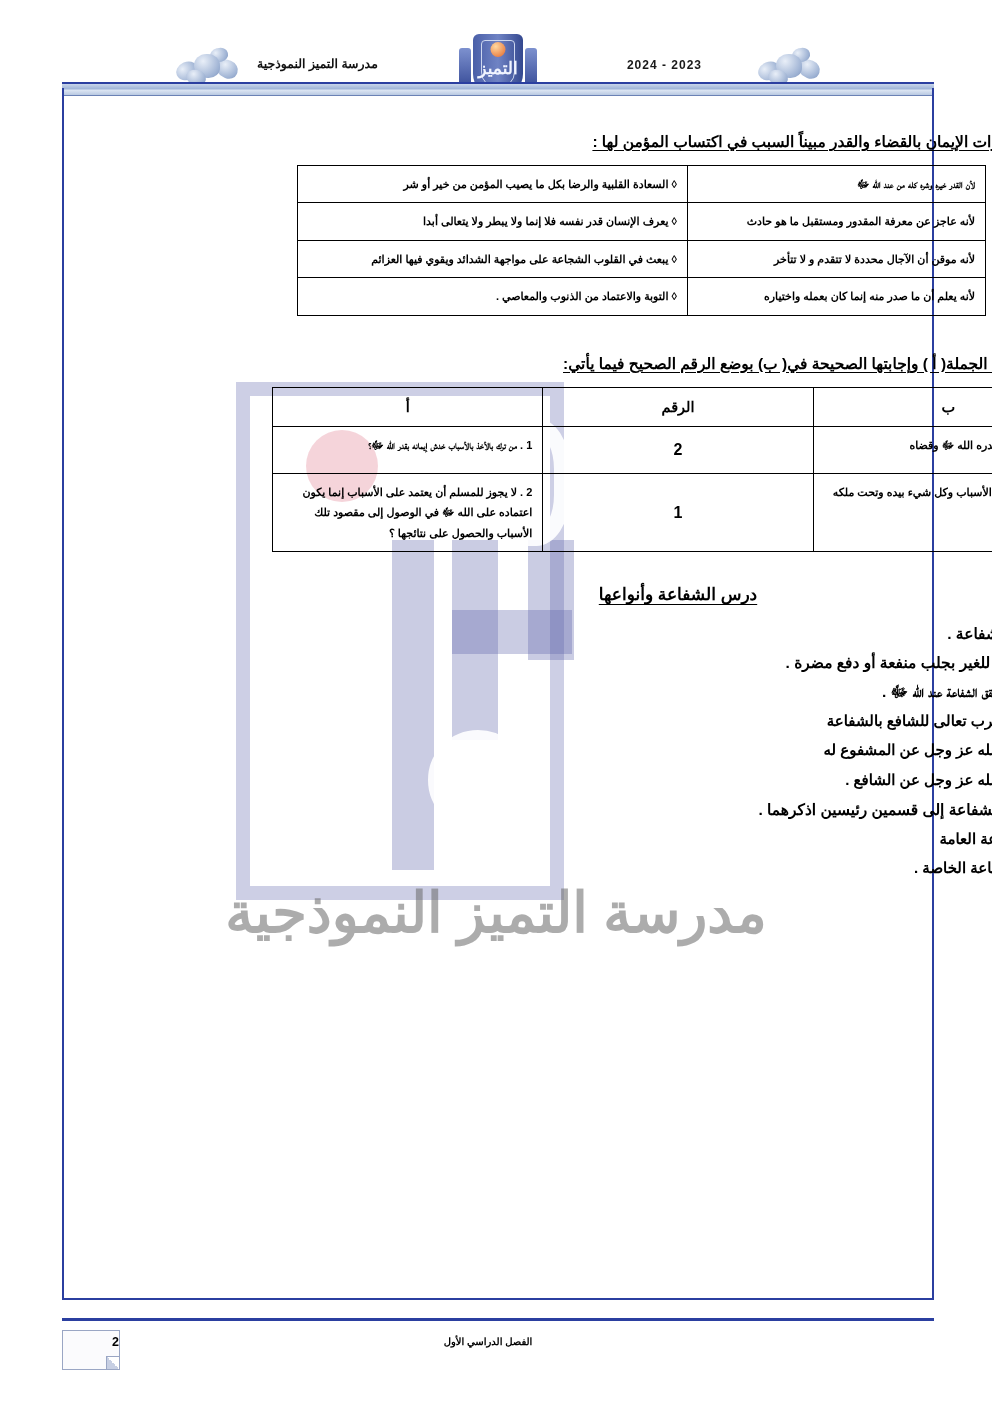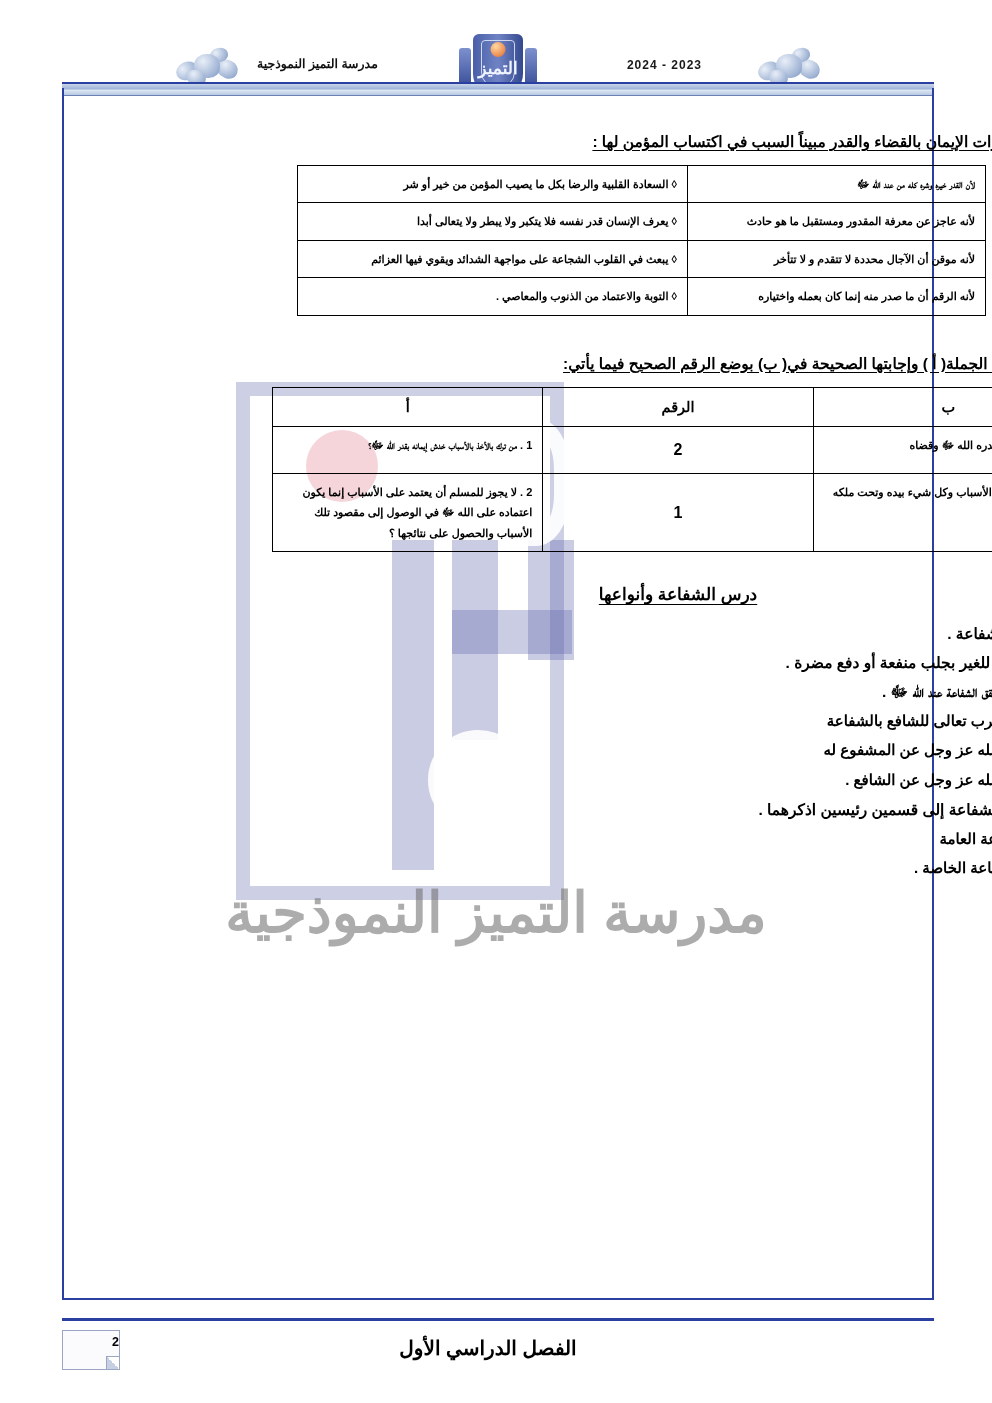--- a/index.html
+++ b/index.html
@@ -261,21 +261,21 @@
     top: 1318px;
     width: 872px;
     height: 0;
     border-top: 3px solid #2b3fa0;
   }
   .footer-text {
     position: absolute;
     left: 0; right: 16px;
     top: 1336px;
     text-align: center;
-    font-size: 20px;
+    font-size: 10px;
     font-weight: bold;
   }
   .page-num {
     position: absolute;
     left: 62px;
     top: 1330px;
     width: 58px;
     height: 40px;
     border: 1px solid #9aa6c4;
     background: #fbfbfd;
@@ -351,28 +351,28 @@
     </div>
 
     <table class="grid t4">
       <tbody>
         <tr>
           <td class="reason">لأن القدر خيره وشره كله من عند الله ﷻ</td>
           <td class="fruit">◊  السعادة القلبية والرضا بكل ما يصيب المؤمن من خير أو شر</td>
         </tr>
         <tr>
           <td class="reason">لأنه عاجز عن معرفة المقدور ومستقبل ما هو حادث</td>
-          <td class="fruit">◊  يعرف الإنسان قدر نفسه فلا يتكبر ولا يبطر ولا يتعالى أبدا</td>
+          <td class="fruit">◊  يعرف الإنسان قدر نفسه فلا إنما ولا يبطر ولا يتعالى أبدا</td>
         </tr>
         <tr>
           <td class="reason">لأنه موقن أن الآجال محددة لا تتقدم و لا تتأخر</td>
           <td class="fruit">◊  يبعث في القلوب الشجاعة على مواجهة الشدائد ويقوي فيها العزائم</td>
         </tr>
         <tr>
-          <td class="reason">لأنه الرقم أن ما صدر منه إنما كان بعمله واختياره</td>
+          <td class="reason">لأنه يعلم أن ما صدر منه إنما كان بعمله واختياره</td>
           <td class="fruit">◊  التوبة والاعتماد من الذنوب والمعاصي .</td>
         </tr>
       </tbody>
     </table>
 
     <div class="q-line" style="margin-top:34px;">
       <span class="underline">س5:- صل بين الجملة( أ ) وإجابتها الصحيحة في( ب) بوضع الرقم الصحيح فيما يأتي:</span>
     </div>
 
     <table class="grid t5">

